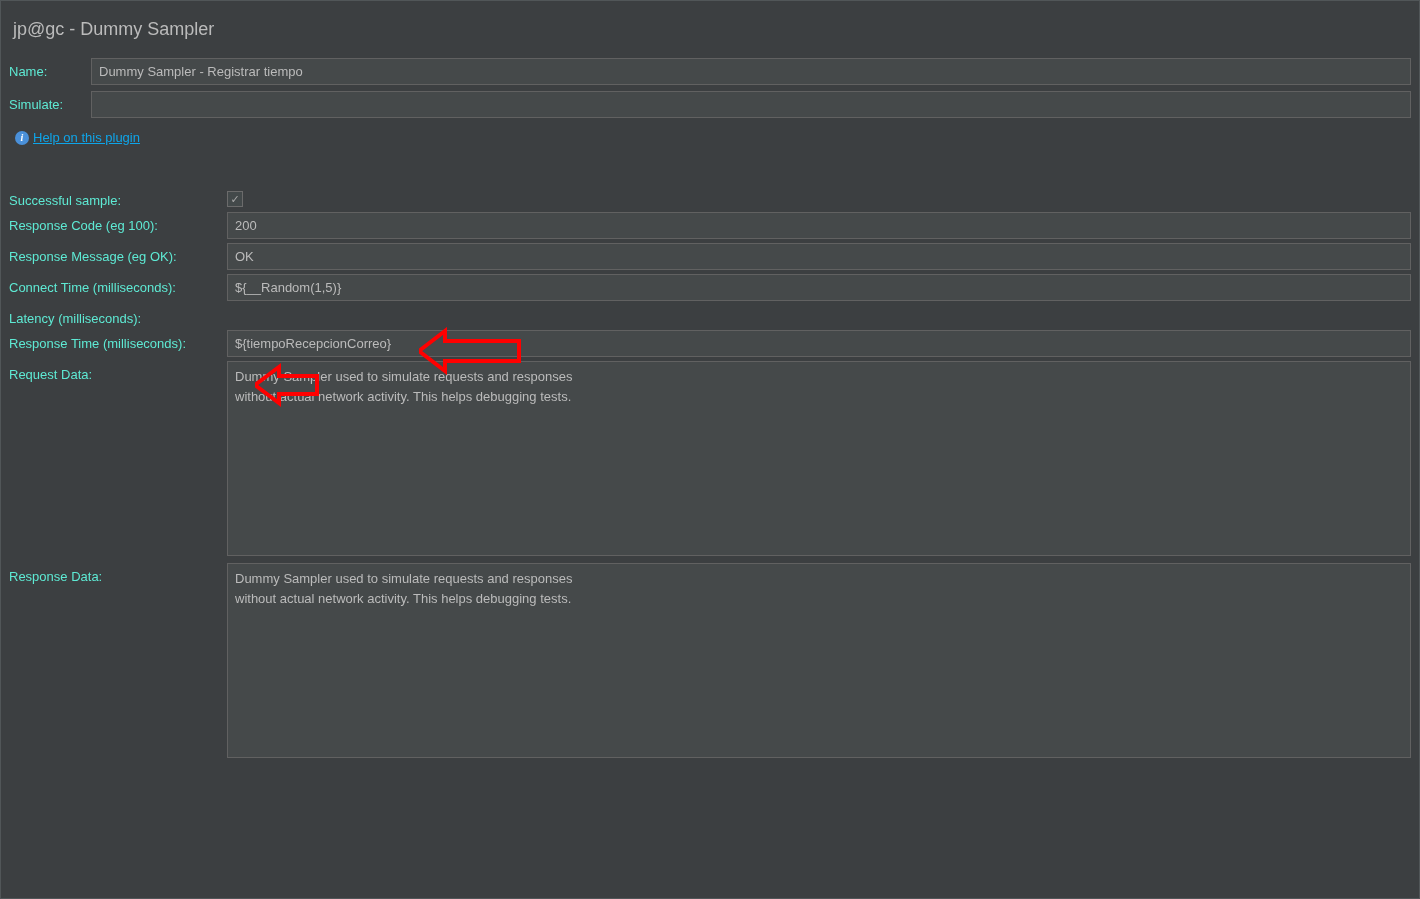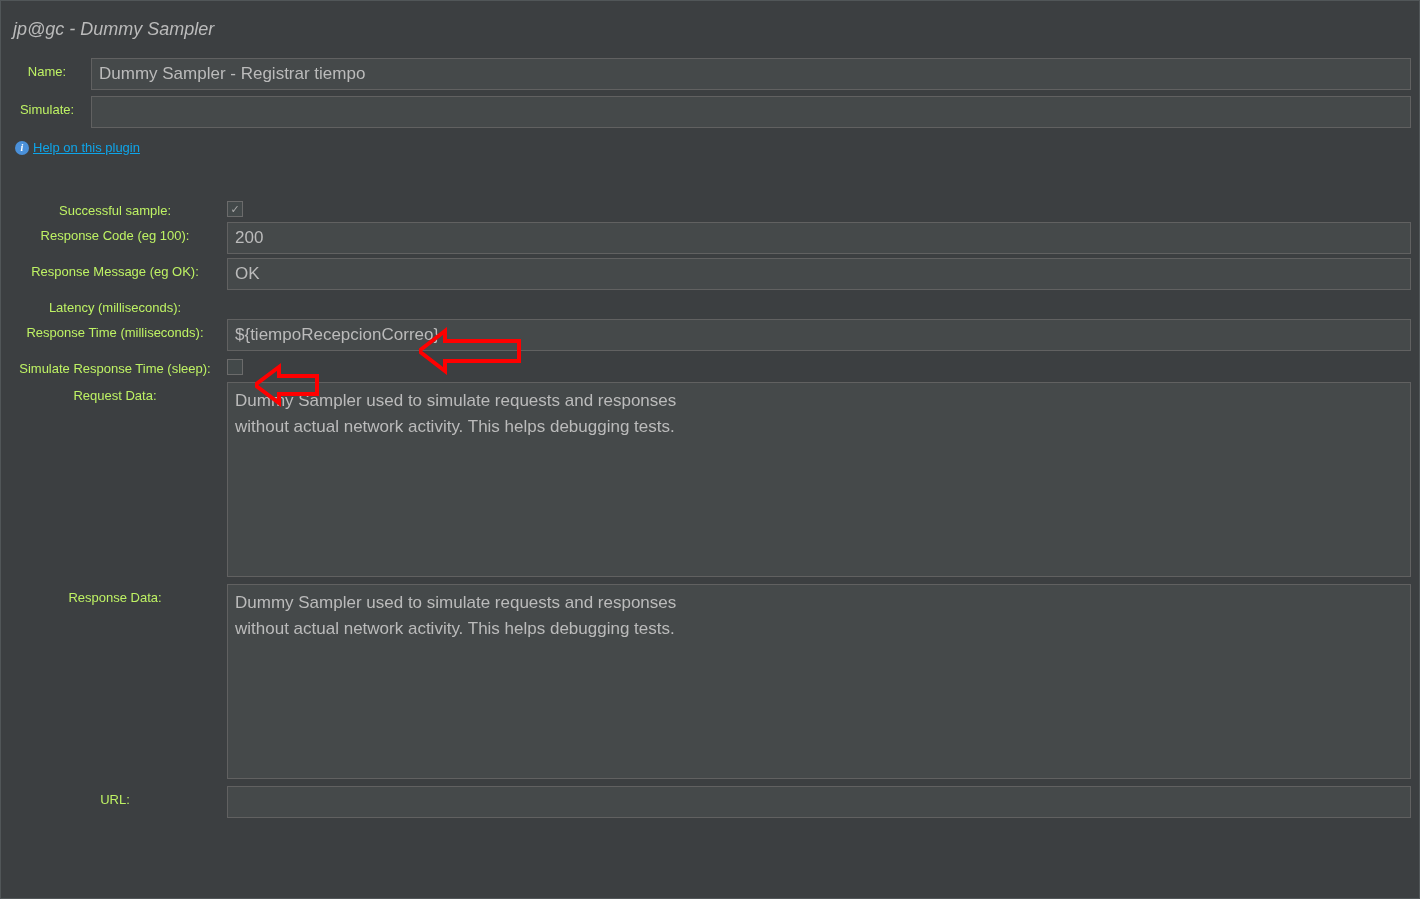--- a/index.html
+++ b/index.html
@@ -18,50 +18,49 @@
     padding: 6px 8px 8px 8px;
     border: 1px solid #515658;
     background: #3c3f41;
     position: relative;
   }
   .heading {
     font-size: 18px;
     font-weight: 400;
     color: #bbbbbb;
     padding: 12px 4px 18px 4px;
-    font-style: italic;
   }
   .row {
     display: flex;
     align-items: flex-start;
     margin-bottom: 4px;
   }
   .row.top-row { margin-bottom: 6px; }
   .label-col {
     width: 218px;
     min-width: 218px;
-    text-align: center;
+    text-align: left;
     padding-right: 6px;
     padding-top: 6px;
-    color: #bef264;
+    color: #5eead4;
   }
   .label-col.narrow {
     width: 82px;
     min-width: 82px;
   }
   .input-col {
     flex: 1;
   }
   input[type="text"], textarea {
     width: 100%;
     background: #45494a;
     border: 1px solid #616161;
     color: #bbbbbb;
     font-family: inherit;
-    font-size: 17px;
+    font-size: 13px;
     padding: 5px 7px;
     outline: none;
     resize: none;
   }
   textarea {
     height: 195px;
     line-height: 1.5;
   }
   .checkbox {
     width: 16px;
@@ -157,61 +156,55 @@
       </div>
     </div>
 
     <div class="row">
       <div class="label-col">Response Message (eg OK):</div>
       <div class="input-col">
         <input type="text" value="OK" style="">
       </div>
     </div>
 
+    <div class="row">
+      <div class="label-col">Connect Time (milliseconds):</div>
+      <div class="input-col">
+        <input type="text" value="${__Random(1,5)}" style="">
+      </div>
+    </div>
 
     <div class="row">
       <div class="label-col">Latency (milliseconds):</div>
     </div>
 
     <div class="row">
       <div class="label-col">Response Time (milliseconds):</div>
       <div class="input-col">
         <input type="text" value="${tiempoRecepcionCorreo}" style="">
       </div>
     </div>
 
-    <div class="row">
-      <div class="label-col">Simulate Response Time (sleep):</div>
-      <div class="input-col">
-        <span class="checkbox"></span>
-      </div>
-    </div>
 
     <div class="row">
       <div class="label-col">Request Data:</div>
       <div class="input-col">
         <textarea style="">Dummy Sampler used to simulate requests and responses
 without actual network activity. This helps debugging tests.</textarea>
       </div>
     </div>
 
     <div class="row">
       <div class="label-col">Response Data:</div>
       <div class="input-col">
         <textarea style="">Dummy Sampler used to simulate requests and responses
 without actual network activity. This helps debugging tests.</textarea>
       </div>
     </div>
 
-    <div class="row">
-      <div class="label-col">URL:</div>
-      <div class="input-col">
-        <input type="text" value="" style="">
-      </div>
-    </div>
 
   </div>
 
   <svg class="arrow" style="left:418px; top:326px;" width="110" height="48">
     <polygon points="0,24 26,4 26,14 100,14 100,34 26,34 26,44" fill="none" stroke="#ff0000" stroke-width="4" stroke-linejoin="miter"></polygon>
   </svg>
   <svg class="arrow" style="left:254px; top:362px;" width="72" height="44">
     <polygon points="0,22 24,4 24,13 62,13 62,31 24,31 24,40" fill="none" stroke="#ff0000" stroke-width="4" stroke-linejoin="miter"></polygon>
   </svg>
 

